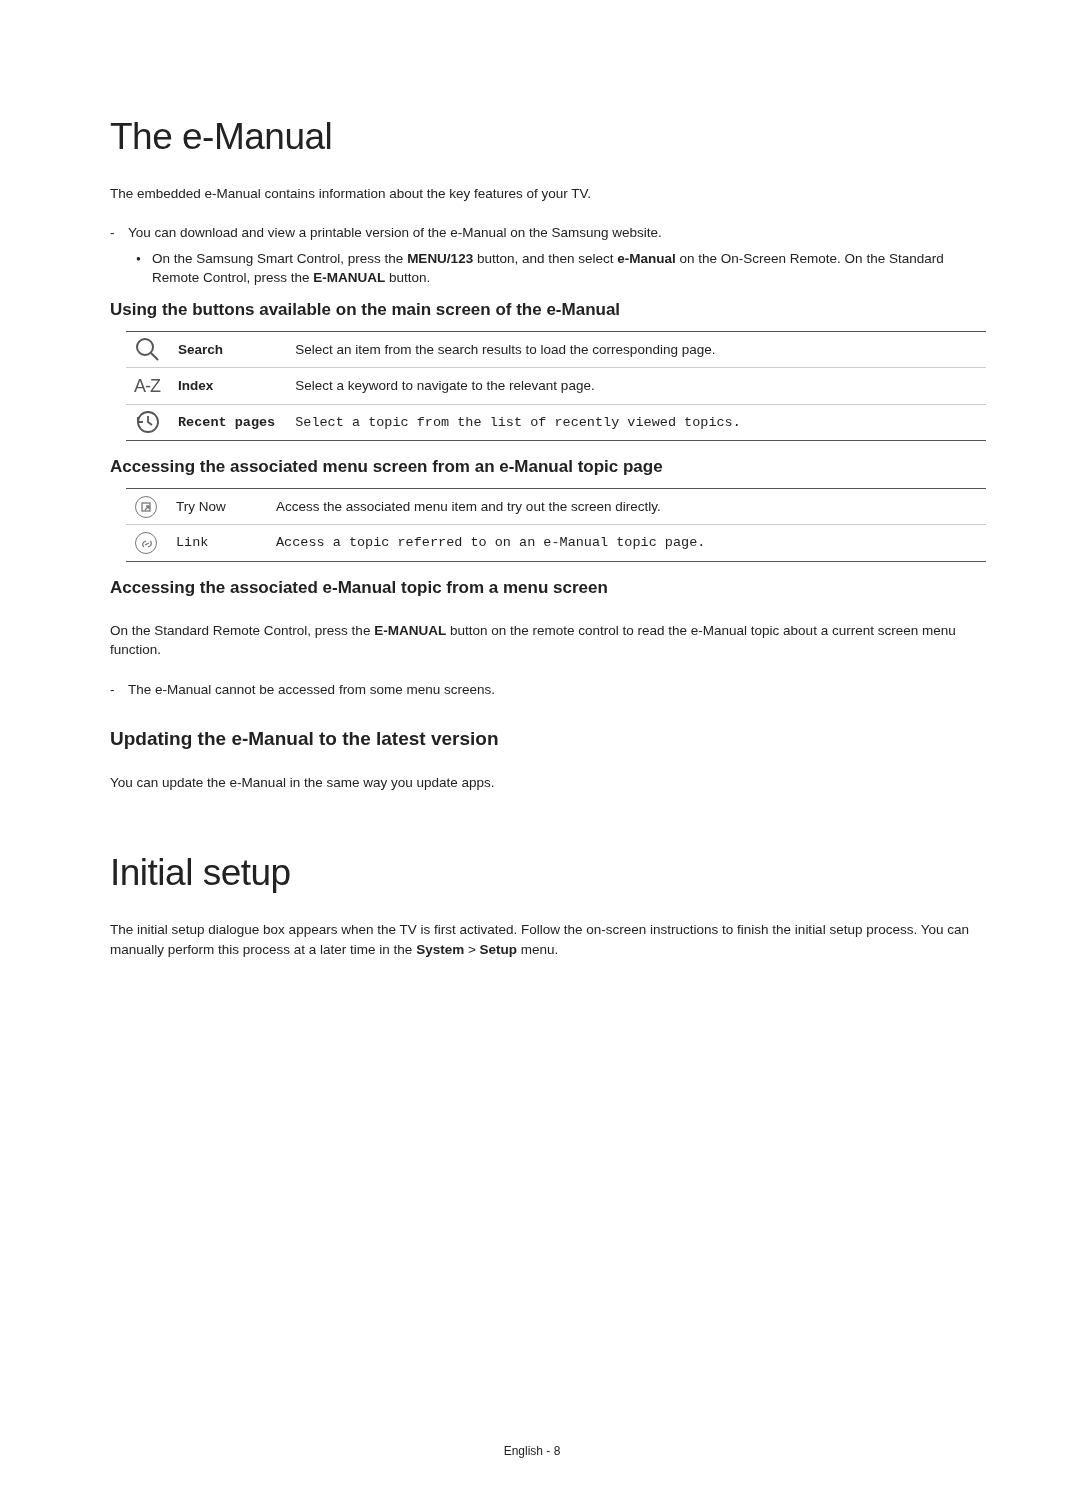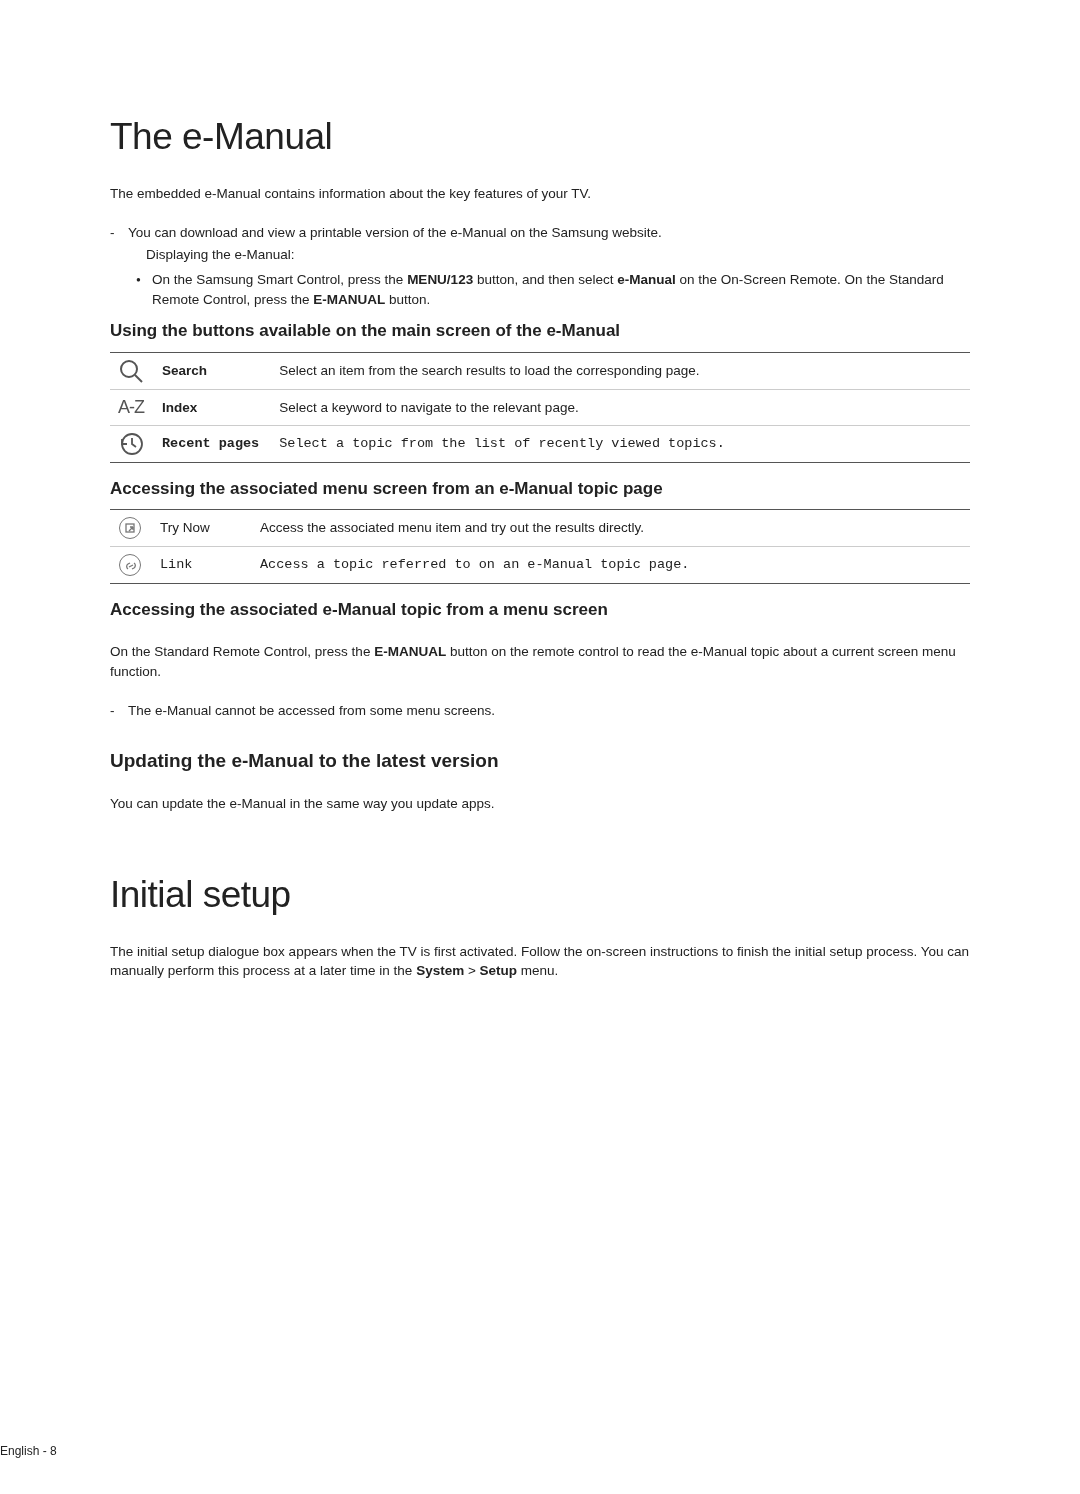--- a/index.html
+++ b/index.html
@@ -36,21 +36,21 @@
   .dash-list > li { position: relative; padding-left: 18px; margin: 4px 0; }
   .dash-list > li::before { content: "-"; position: absolute; left: 0; top: 0; }
   .sub { padding-left: 18px; display: block; margin-top: 2px; }
   .bullet-list { list-style: none; margin: 6px 0 4px 26px; padding: 0; }
   .bullet-list > li { position: relative; padding-left: 16px; margin: 5px 0; }
   .bullet-list > li::before { content: "●"; font-size: 8px; position: absolute; left: 0; top: 4px; }
   .bold { font-weight: 700; }
   table.fn {
     width: 100%;
     border-collapse: collapse;
-    margin: 8px 0 14px 0;
+    margin: 8px 0 14px 16px;
     border-top: 1px solid #555;
     border-bottom: 1px solid #555;
   }
   table.fn td {
     border-bottom: 1px solid #ccc;
     padding: 8px 10px;
     vertical-align: middle;
   }
   table.fn tr:last-child td { border-bottom: none; font-family: Liberation Mono, monospace; }
   table.fn td.icon { width: 42px; text-align: center; padding: 4px 4px; }
@@ -62,35 +62,34 @@
     width: 22px; height: 22px;
     border: 1.5px solid #777;
     border-radius: 50%;
     position: relative;
     vertical-align: middle;
   }
   .footer {
     position: absolute;
     bottom: 34px;
     left: 0; right: 16px;
-    text-align: left;
+    text-align: center;
     font-size: 12px;
   }
   svg { display: inline-block; vertical-align: middle; }
 </style>
 </head>
 <body>
 
 <h1>The e-Manual</h1>
 <p>The embedded e-Manual contains information about the key features of your TV.</p>
 
 <ul class="dash-list">
   <li>
     <span>You can download and view a printable version of the e-Manual on the Samsung website.</span>
-    <span class="sub">Displaying the e-Manual:</span>
   </li>
 </ul>
 
 <ul class="bullet-list">
   <li>
     <span>On the Samsung Smart Control, press the </span><span class="bold">MENU/123</span><span> button, and then select </span><span class="bold">e-Manual</span><span> on the On-Screen Remote. On the Standard Remote Control, press the </span><span class="bold">E-MANUAL</span><span> button.</span>
   </li>
 </ul>
 
 <h2>Using the buttons available on the main screen of the e-Manual</h2>
@@ -135,21 +134,21 @@
       <tr>
     <td class="icon">
       <span class="circ-icon">
         <svg width="22" height="22" viewBox="0 0 22 22" style="position:absolute;left:0;top:0;">
               <rect x="6" y="6" width="8" height="8" fill="none" stroke="#777" stroke-width="1.3"></rect>
               <path d="M9 13 L13 9 M13 9 L10 9 M13 9 L13 12" fill="none" stroke="#777" stroke-width="1.3"></path>
             </svg>
       </span>
     </td>
     <td class="label">Try Now</td>
-    <td>Access the associated menu item and try out the results directly.</td>
+    <td>Access the associated menu item and try out the screen directly.</td>
   </tr>
   <tr>
     <td class="icon">
       <span class="circ-icon">
         <svg width="22" height="22" viewBox="0 0 22 22" style="position:absolute;left:0;top:0;">
               <path d="M8 14 a3 3 0 0 1 0-5 l2-1 M14 8 a3 3 0 0 1 0 5 l-2 1 M9 12 L13 10" fill="none" stroke="#777" stroke-width="1.3"></path>
             </svg>
       </span>
     </td>
     <td class="label">Link</td>

